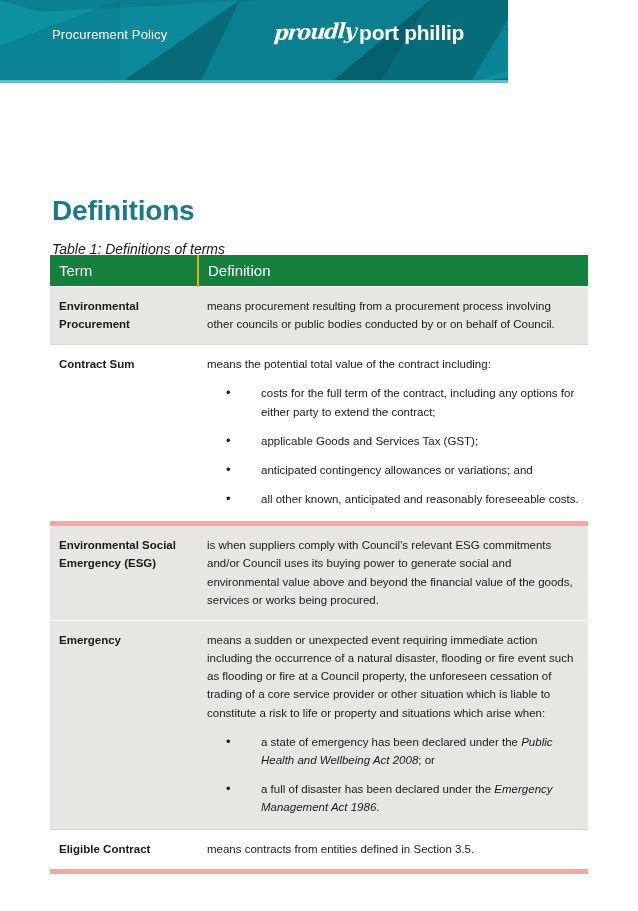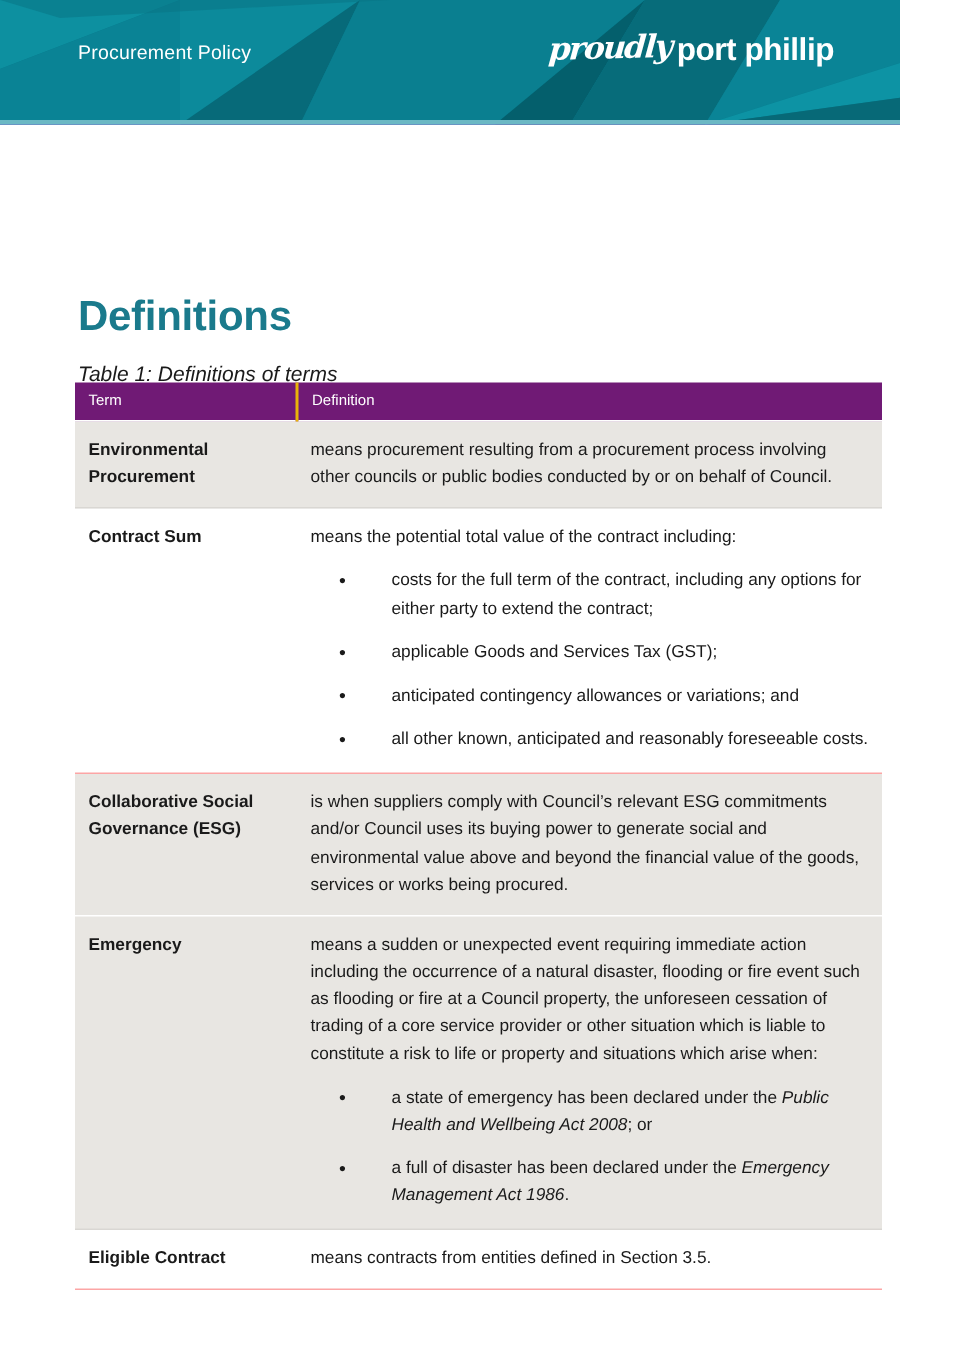--- a/index.html
+++ b/index.html
@@ -11,23 +11,23 @@
     height: 911px;
     background: #ffffff;
     font-family: "Liberation Sans", sans-serif;
     overflow: hidden;
     position: relative;
   }
 
   
   .banner {
     position: relative;
-    width: 600px;
+    width: 508px;
     height: 83px;
-    background: #6d28d9;
+    background: #0369a1;
     overflow: hidden;
   }
   .banner svg.facets {
     position: absolute;
     top: 0; left: 0;
     width: 638px;
     height: 83px;
     display: block;
   }
   .banner-underline {
@@ -105,23 +105,23 @@
     left: 50px;
     top: 172px;
     width: 538px;
     border-collapse: collapse;
     table-layout: fixed;
   }
   .def-table col.c-term { width: 148px; }
   .def-table col.c-def  { width: 390px; }
 
   .def-table thead th {
-    background: #701a75;
-    color: #ffffff;
-    font-size: 10px;
+    background: #15803d;
+    color: #ffffff;
+    font-size: 15px;
     font-weight: normal;
     text-align: left;
     padding: 7px 9px 7px 9px;
     vertical-align: middle;
     border: none;
   }
   .def-table thead th.th-def {
     border-left: 2px solid #eab308;
   }
 
@@ -134,21 +134,21 @@
     border-top: 1px solid #ffffff;
   }
   .def-table tbody tr.shaded td {
     background: #e8e6e2;
   }
   .def-table tbody tr.plain td {
     background: #ffffff;
   }
   .def-table tbody tr.plain td {
     border-top: 1px solid #d9d7d3;
-    border-bottom: 1px solid #fca5a5;
+    border-bottom: 5px solid #fca5a5;
   }
   td.term {
     font-weight: bold;
     padding-left: 9px;
     padding-right: 6px;
   }
   td.definition {
     padding-left: 8px;
   }
   td.definition p.lead {
@@ -233,21 +233,21 @@
             <p class="lead">means the potential total value of the contract including:</p>
             <ul class="bullets">
               <li>costs for the full term of the contract, including any options for either party to extend the contract;</li>
               <li>applicable Goods and Services Tax (GST);</li>
               <li>anticipated contingency allowances or variations; and</li>
               <li>all other known, anticipated and reasonably foreseeable costs.</li>
             </ul>
           </td>
         </tr>
         <tr class="shaded">
-          <td class="term">Collaborative Social Governance (ESG)</td>
+          <td class="term">Environmental Social Emergency (ESG)</td>
           <td class="definition">
             <p class="lead">is when suppliers comply with Council’s relevant ESG commitments and/or Council uses its buying power to generate social and environmental value above and beyond the financial value of the goods, services or works being procured.</p>
           </td>
         </tr>
         <tr class="shaded">
           <td class="term">Emergency</td>
           <td class="definition">
             <p class="lead">means a sudden or unexpected event requiring immediate action including the occurrence of a natural disaster, flooding or fire event such as flooding or fire at a Council property, the unforeseen cessation of trading of a core service provider or other situation which is liable to constitute a risk to life or property and situations which arise when:</p>
             <ul class="bullets">
               <li><span>a state of emergency has been declared under the </span><span class="it">Public Health and Wellbeing Act 2008</span><span>; or</span></li>

